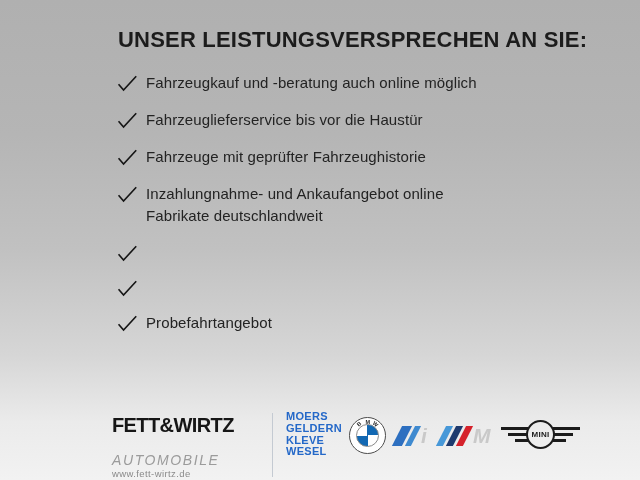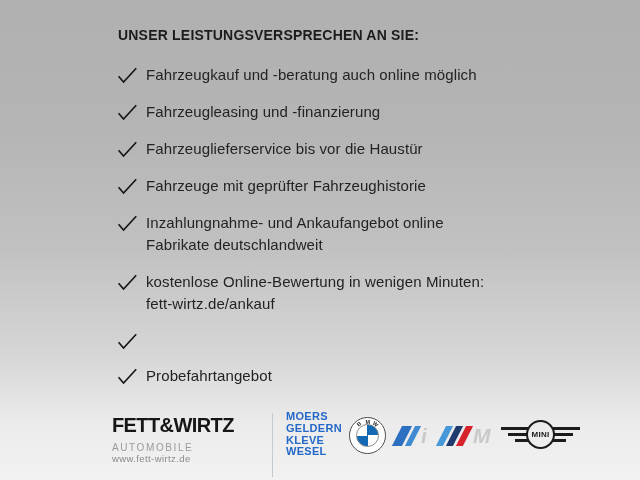--- a/index.html
+++ b/index.html
@@ -5,35 +5,35 @@
   html,body{margin:0;padding:0;}
   .stage{
     position:relative;
     width:640px;height:480px;
     overflow:hidden;
     font-family:"Liberation Sans", sans-serif;
     background:linear-gradient(180deg,#b0b0b0 0%,#b5b5b5 28%,#c1c1c1 52%,#d6d6d6 74%,#ebebeb 88%,#f2f2f2 100%);
   }
   .title{
     position:absolute;left:118px;top:27px;
-    font-size:14px;font-weight:bold;color:#1c1c1c;
+    font-size:22px;font-weight:bold;color:#1c1c1c;
     letter-spacing:0.2px;margin:0;
   }
-  .list{position:absolute;left:117px;top:64px;width:490px;}
+  .list{position:absolute;left:117px;top:72px;width:490px;}
   .item{display:flex;align-items:flex-start;margin-bottom:15px;}
   .check{flex:0 0 20px;margin-right:9px;margin-top:3px;}
   .check svg{display:block;}
   .item-text{
     font-size:15px;line-height:22px;color:#232323;
     white-space:pre-line;letter-spacing:0.1px;
   }
   
   .dealer{position:absolute;left:112px;top:416px;width:148px;}
   .dealer-name{font-size:20px;font-weight:bold;color:#161616;letter-spacing:-0.6px;line-height:18px;}
-  .dealer-sub{font-size:10px;color:#9b9b9b;letter-spacing:1.6px;margin-top:8px;}
+  .dealer-sub{font-size:14px;color:#9b9b9b;letter-spacing:1.6px;margin-top:18px;font-style:italic;}
   .dealer-url{font-size:9.5px;color:#8a8a8a;margin-top:0;letter-spacing:0.4px;}
   .divider{position:absolute;left:272px;top:413px;width:1px;height:64px;background:#c4cad2;}
   .cities{position:absolute;left:286px;top:411px;}
   .cities div{font-size:11px;font-weight:bold;line-height:11.8px;letter-spacing:0.3px;}
   
   .bmw{position:absolute;left:349px;top:417px;width:37px;height:37px;border-radius:50%;
        background:#fff;border:1px solid #4c4c4c;box-sizing:border-box;}
   .bmw-center{position:absolute;left:6px;top:6px;width:23px;height:23px;border-radius:50%;
        border:1px solid #8a8a8a;box-sizing:border-box;}
   .bmw-letter{position:absolute;font-size:5.5px;font-weight:bold;color:#2b2b2b;}
@@ -76,28 +76,20 @@
           </svg>
         </span>
       <span class="item-text">Fahrzeugkauf und -beratung auch online möglich</span>
     </div>
     <div class="item">
       <span class="check">
           <svg width="20" height="17" viewBox="0 0 26 22">
             <path d="M2 12 L8.5 19.5 L25 1.5" fill="none" stroke="#151515" stroke-width="2.1"></path>
           </svg>
         </span>
-      <span class="item-text">Fahrzeugleasing und -finanzierung</span>
-    </div>
-    <div class="item">
-      <span class="check">
-          <svg width="20" height="17" viewBox="0 0 26 22">
-            <path d="M2 12 L8.5 19.5 L25 1.5" fill="none" stroke="#151515" stroke-width="2.1"></path>
-          </svg>
-        </span>
       <span class="item-text">Fahrzeuglieferservice bis vor die Haustür</span>
     </div>
     <div class="item">
       <span class="check">
           <svg width="20" height="17" viewBox="0 0 26 22">
             <path d="M2 12 L8.5 19.5 L25 1.5" fill="none" stroke="#151515" stroke-width="2.1"></path>
           </svg>
         </span>
       <span class="item-text">Fahrzeuge mit geprüfter Fahrzeughistorie</span>
     </div>
@@ -109,22 +101,20 @@
         </span>
       <span class="item-text">Inzahlungnahme- und Ankaufangebot online
 Fabrikate deutschlandweit</span>
     </div>
     <div class="item">
       <span class="check">
           <svg width="20" height="17" viewBox="0 0 26 22">
             <path d="M2 12 L8.5 19.5 L25 1.5" fill="none" stroke="#151515" stroke-width="2.1"></path>
           </svg>
         </span>
-      <span class="item-text">kostenlose Online-Bewertung in wenigen Minuten:
-fett-wirtz.de/ankauf</span>
     </div>
     <div class="item">
       <span class="check">
           <svg width="20" height="17" viewBox="0 0 26 22">
             <path d="M2 12 L8.5 19.5 L25 1.5" fill="none" stroke="#151515" stroke-width="2.1"></path>
           </svg>
         </span>
     </div>
     <div class="item">
       <span class="check">

